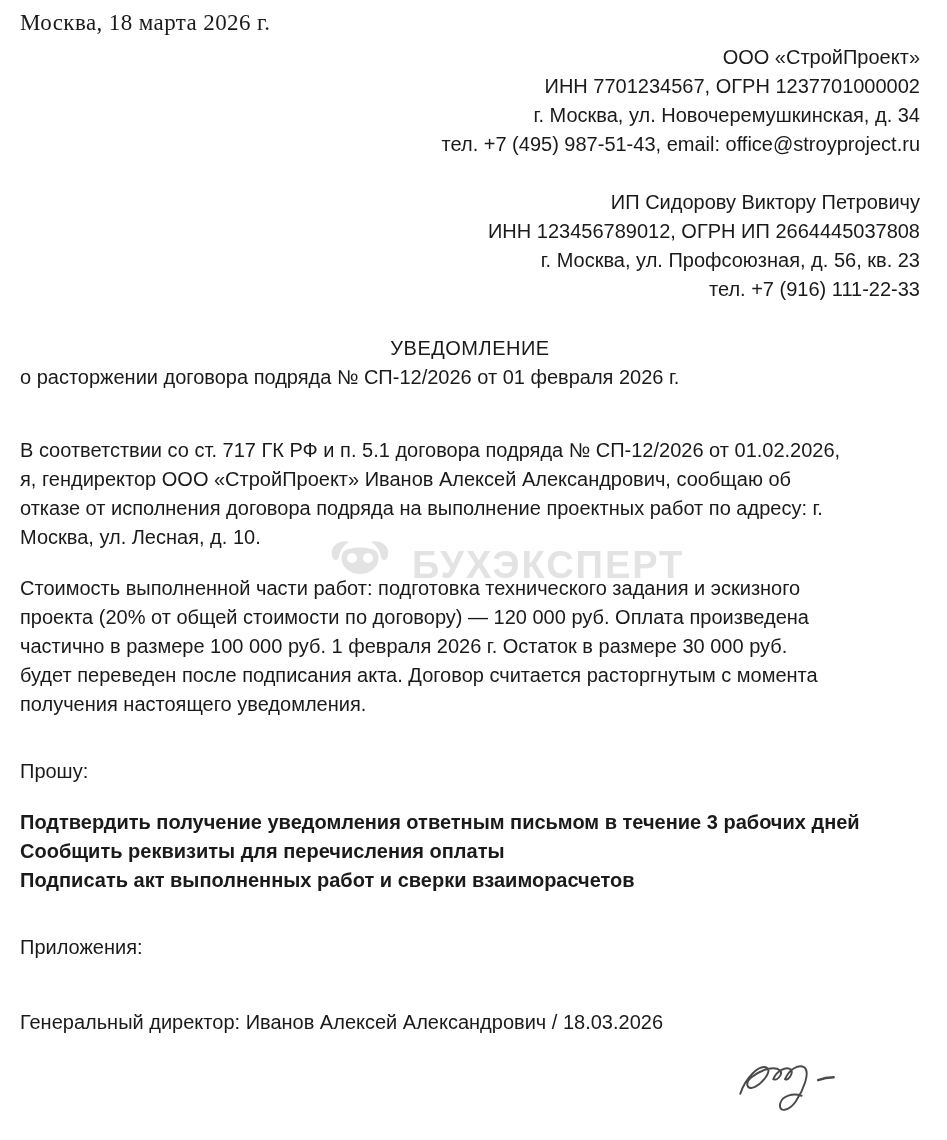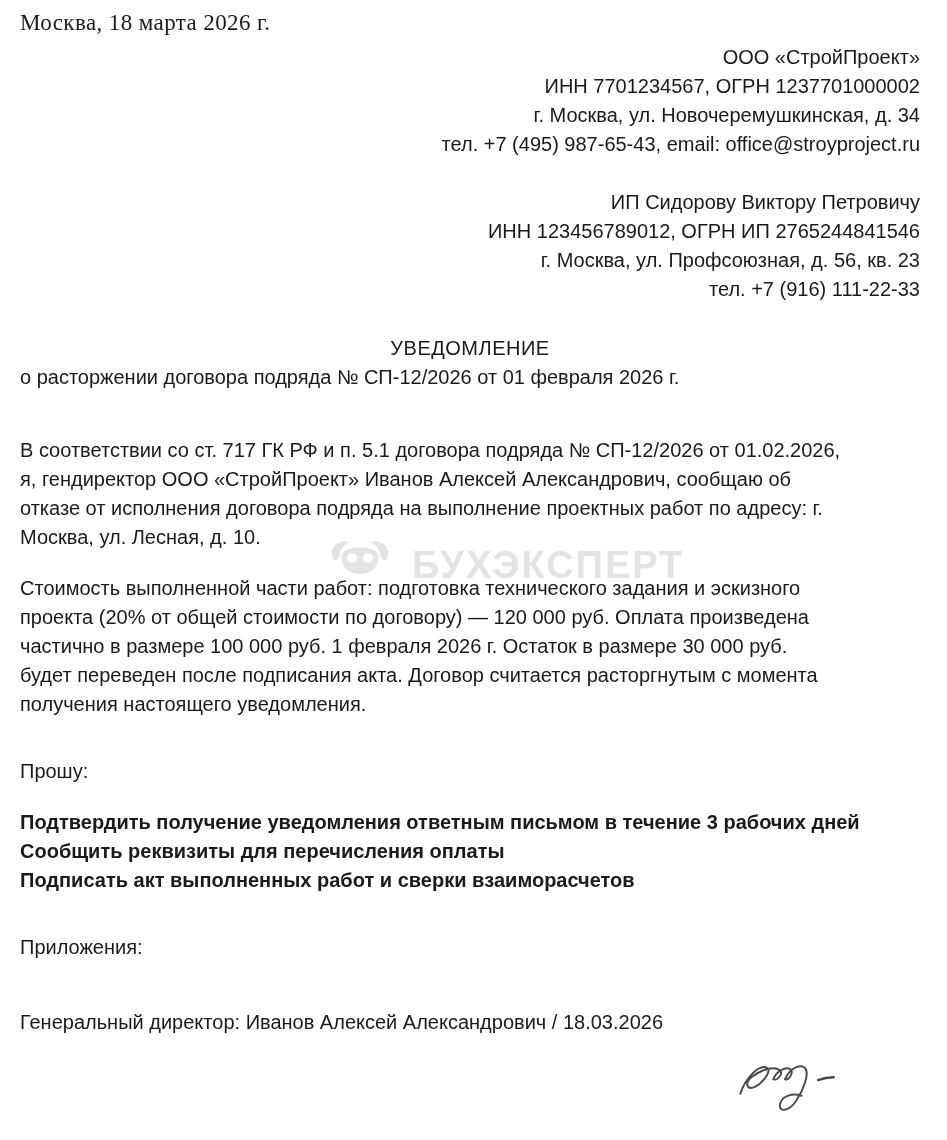--- a/index.html
+++ b/index.html
@@ -80,26 +80,26 @@
     <span class="watermark-text">БУХЭКСПЕРТ</span>
   </div>
 
   <div class="content">
     <div class="date-line">Москва, 18 марта 2026 г.</div>
 
     <div class="block-right sender">
       <div>ООО «СтройПроект»</div>
       <div>ИНН 7701234567, ОГРН 1237701000002</div>
       <div>г. Москва, ул. Новочеремушкинская, д. 34</div>
-      <div>тел. +7 (495) 987-65-43, email: office@stroyproject.ru</div>
+      <div>тел. +7 (495) 987-51-43, email: office@stroyproject.ru</div>
     </div>
 
     <div class="block-right recipient">
       <div>ИП Сидорову Виктору Петровичу</div>
-      <div>ИНН 123456789012, ОГРН ИП 2765244841546</div>
+      <div>ИНН 123456789012, ОГРН ИП 2664445037808</div>
       <div>г. Москва, ул. Профсоюзная, д. 56, кв. 23</div>
       <div>тел. +7 (916) 111-22-33</div>
     </div>
 
     <div class="doc-title">УВЕДОМЛЕНИЕ</div>
     <div class="doc-subtitle">о расторжении договора подряда № СП-12/2026 от 01 февраля 2026 г.</div>
 
     <div class="para-1">
       <div>В соответствии со ст. 717 ГК РФ и п. 5.1 договора подряда № СП-12/2026 от 01.02.2026,</div>
       <div>я, гендиректор ООО «СтройПроект» Иванов Алексей Александрович, сообщаю об</div>

